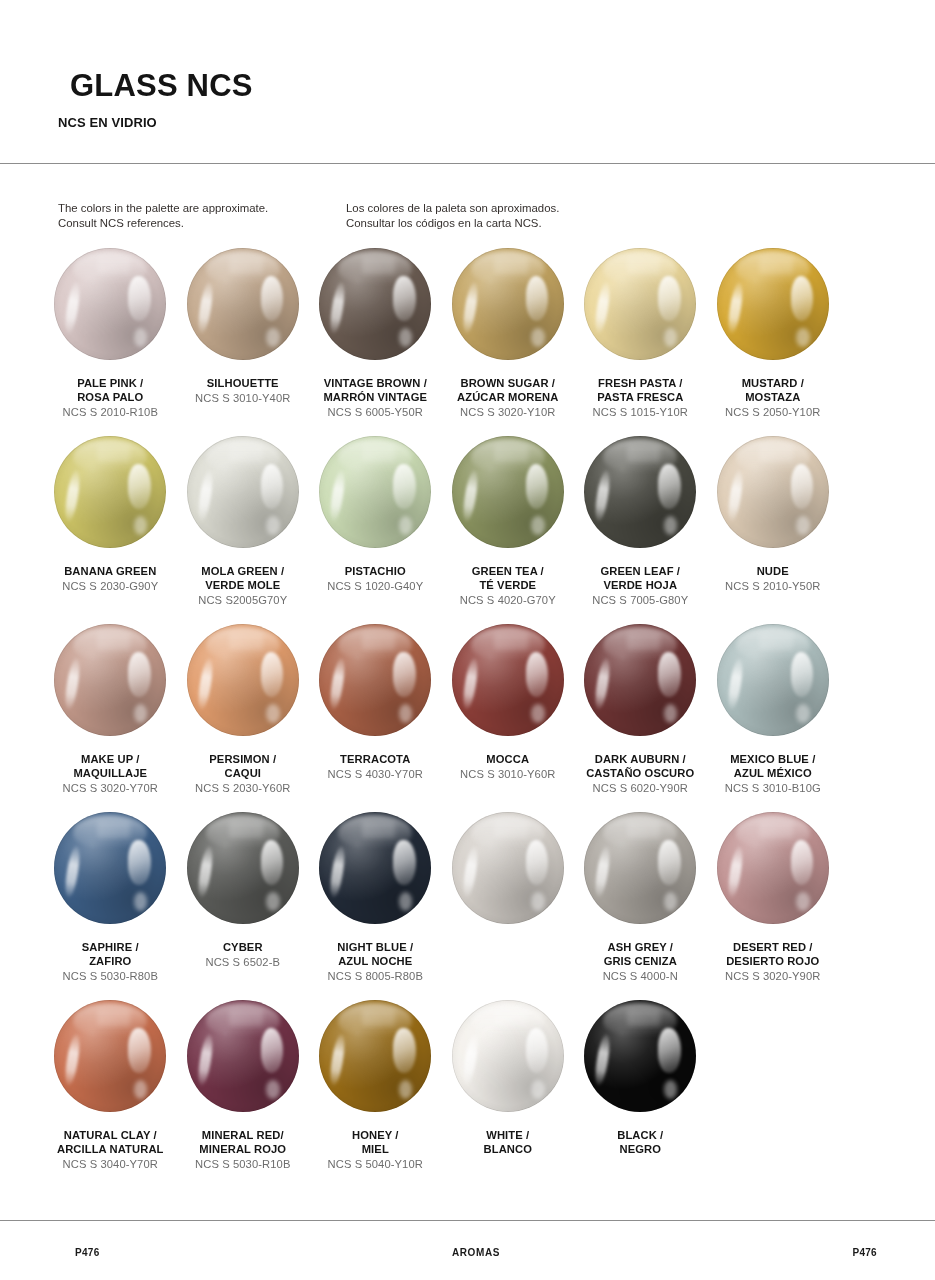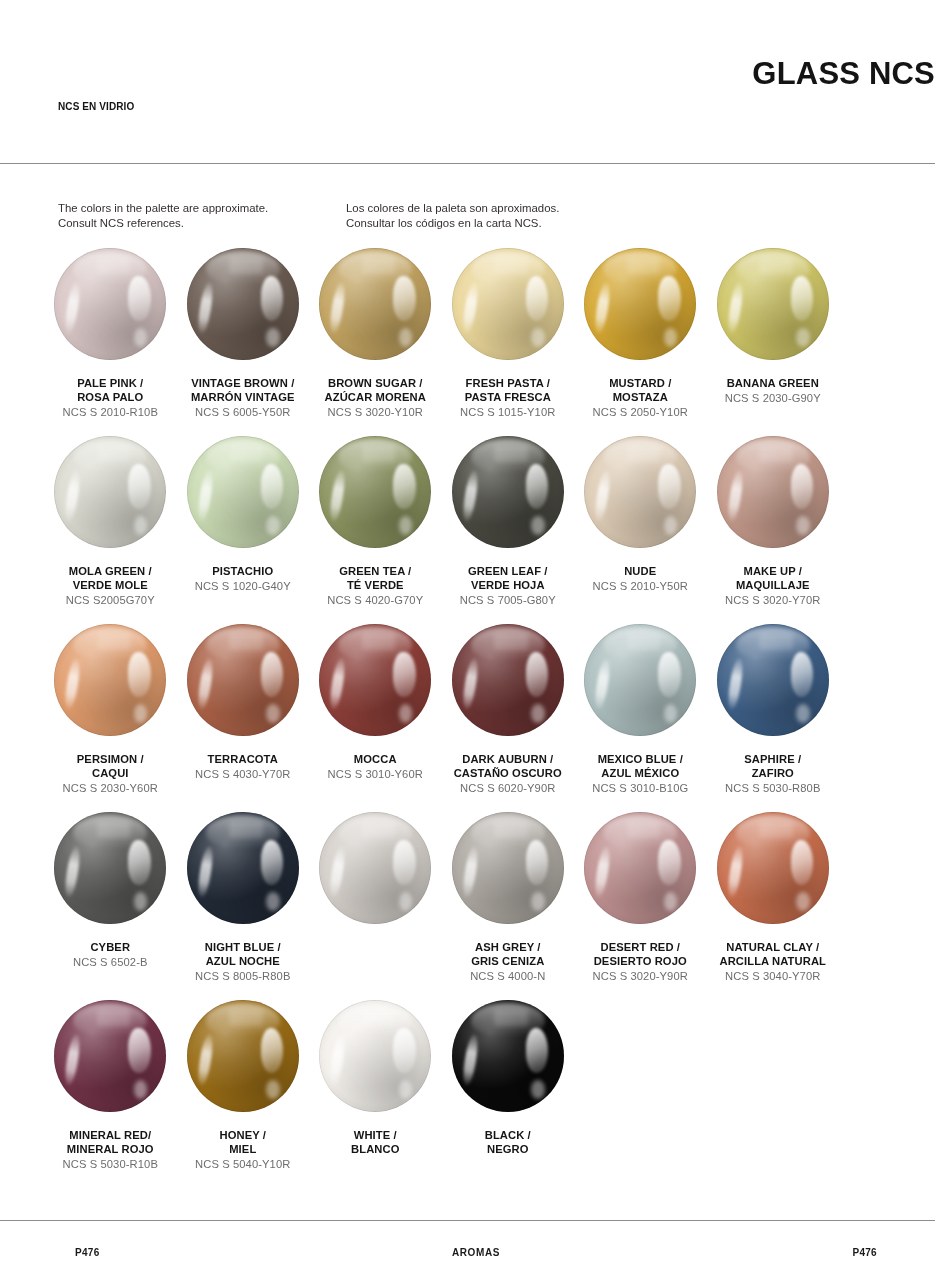--- a/index.html
+++ b/index.html
@@ -19,25 +19,24 @@
   
   .header {
     padding: 58px 0 0 58px;
   }
   .title {
     font-size: 31px;
     font-weight: bold;
     letter-spacing: 0.2px;
     color: #141414;
     line-height: 1.05;
-    margin: 0;
-    text-align: right;
+    margin: 12px;
   }
   .subtitle {
-    font-size: 10px;
+    font-size: 13px;
     font-weight: bold;
     color: #141414;
     letter-spacing: 0.1px;
     margin: 10px 0 0 0;
   }
   .header-rule {
     position: absolute;
     left: 0;
     right: 0;
     top: 163px;
@@ -262,20 +261,36 @@
         </div>
       </div>
       <div class="labels">
         <div class="name">PALE PINK /
 ROSA PALO</div>
         <div class="code">NCS S 2010-R10B</div>
       </div>
     </div>
     <div class="cell">
       <div class="sphere-wrap">
+        <div class="sphere" style="background: rgb(196, 169, 141);">
+          <div class="body"></div>
+          <div class="window"></div>
+          <div class="top-arc"></div>
+          <div class="streak-left"></div>
+          <div class="blob-right"></div>
+          <div class="glint-low"></div>
+        </div>
+      </div>
+      <div class="labels">
+        <div class="name">SILHOUETTE</div>
+        <div class="code">NCS S 3010-Y40R</div>
+      </div>
+    </div>
+    <div class="cell">
+      <div class="sphere-wrap">
         <div class="sphere" style="background: rgb(107, 92, 82);">
           <div class="body"></div>
           <div class="window"></div>
           <div class="top-arc"></div>
           <div class="streak-left"></div>
           <div class="blob-right"></div>
           <div class="glint-low"></div>
         </div>
       </div>
       <div class="labels">

